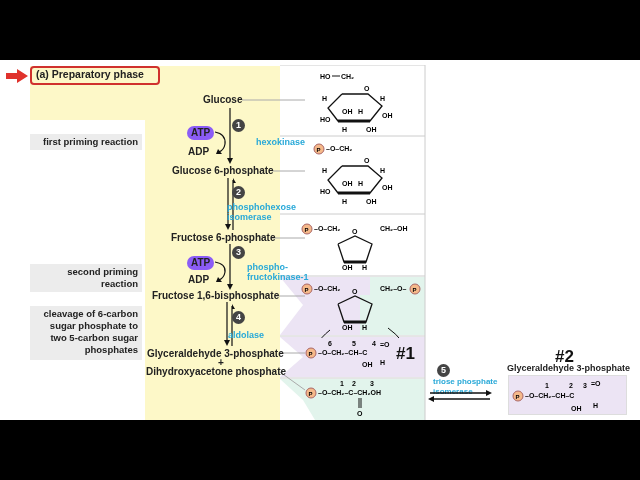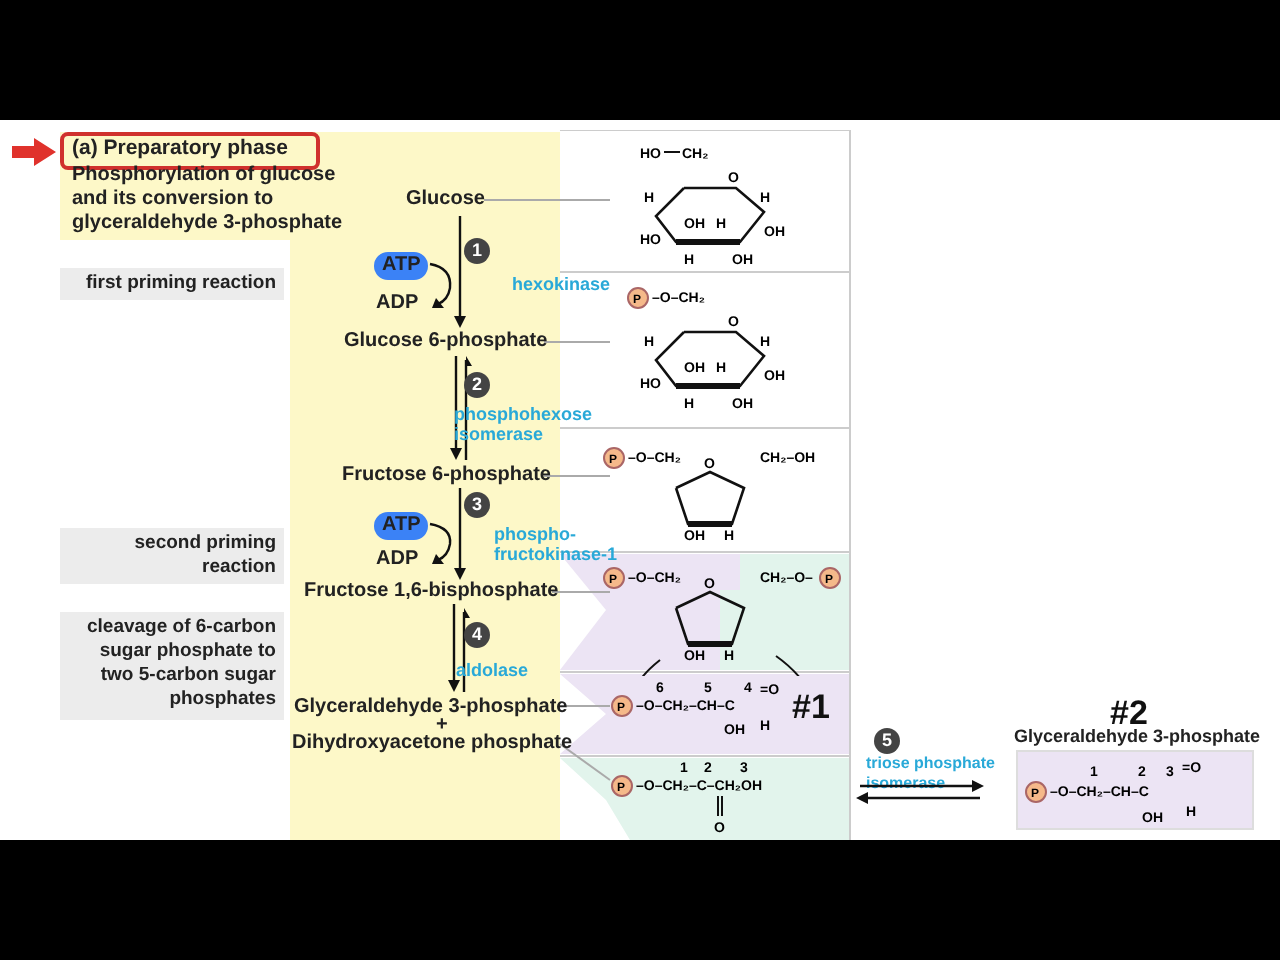--- a/index.html
+++ b/index.html
@@ -9,40 +9,39 @@
   .yellow{position:absolute;left:145px;top:6px;width:135px;height:354px;background:#fdf8c8;}
   .yellow-head{position:absolute;left:30px;top:6px;width:120px;height:54px;background:#fdf8c8;}
   .title-box{position:absolute;left:30px;top:6px;width:126px;height:15px;border:2px solid #d0312d;border-radius:4px;background:#fdf8c8;}
   .title-text{position:absolute;left:36px;top:8px;font-size:10.5px;font-weight:bold;color:#222;white-space:nowrap;}
   .subtitle{position:absolute;left:36px;top:22px;font-size:10px;font-weight:bold;color:#222;line-height:12px;width:150px;}
   .red-arrow{position:absolute;left:6px;top:9px;}
   .label-box{position:absolute;background:#ececec;font-size:9.5px;font-weight:bold;color:#222;text-align:right;line-height:12px;padding:2px 4px;box-sizing:border-box;}
   .metab{position:absolute;font-size:10px;font-weight:bold;color:#222;white-space:nowrap;}
   .enzyme{position:absolute;font-size:9px;font-weight:bold;color:#29a9d8;line-height:10px;white-space:nowrap;}
   .step{position:absolute;width:13px;height:13px;border-radius:50%;background:#444;color:#fff;font-size:9px;font-weight:bold;text-align:center;line-height:13px;}
-  .atp{position:absolute;background:#3b82f6;border-radius:8px;font-size:10px;font-weight:bold;color:#222;padding:0 4px;line-height:14px;}
+  .atp{position:absolute;background:#8b5cf6;border-radius:8px;font-size:10px;font-weight:bold;color:#222;padding:0 4px;line-height:14px;}
   .adp{position:absolute;font-size:10px;font-weight:bold;color:#222;}
   .hashlbl{position:absolute;font-size:17px;font-weight:bold;color:#111;}
   svg text{font-family:"Liberation Sans",sans-serif;font-weight:bold;}
 </style>
 </head>
 <body>
 
 <div class="canvas">
 
   <div class="yellow-head"></div>
   <div class="yellow"></div>
 
   <svg class="red-arrow" width="22" height="14">
     <polygon points="0,4 11,4 11,0 22,7 11,14 11,10 0,10" fill="#e0322c"></polygon>
   </svg>
 
   <div class="title-box"></div>
   <div class="title-text">(a) Preparatory phase</div>
-  <div class="subtitle">Phosphorylation of glucose and its conversion to glyceraldehyde 3-phosphate</div>
 
   <div class="label-box" style="left:30px;top:74px;width:112px;height:16px;">first priming reaction</div>
   <div class="label-box" style="left:30px;top:204px;width:112px;height:28px;">second priming reaction</div>
   <div class="label-box" style="left:30px;top:246px;width:112px;height:54px;">cleavage of 6-carbon sugar phosphate to two 5-carbon sugar phosphates</div>
 
   <svg class="abs" style="left:275px;top:5px;" width="155" height="355">
 
     <polygon points="5,0 150,0 150,70 5,70 30,35" fill="#fff"></polygon>
     <line x1="5" y1="0" x2="150" y2="0" stroke="#ccc"></line>
     <polygon points="5,72 150,72 150,148 5,148 28,110" fill="#fff"></polygon>

